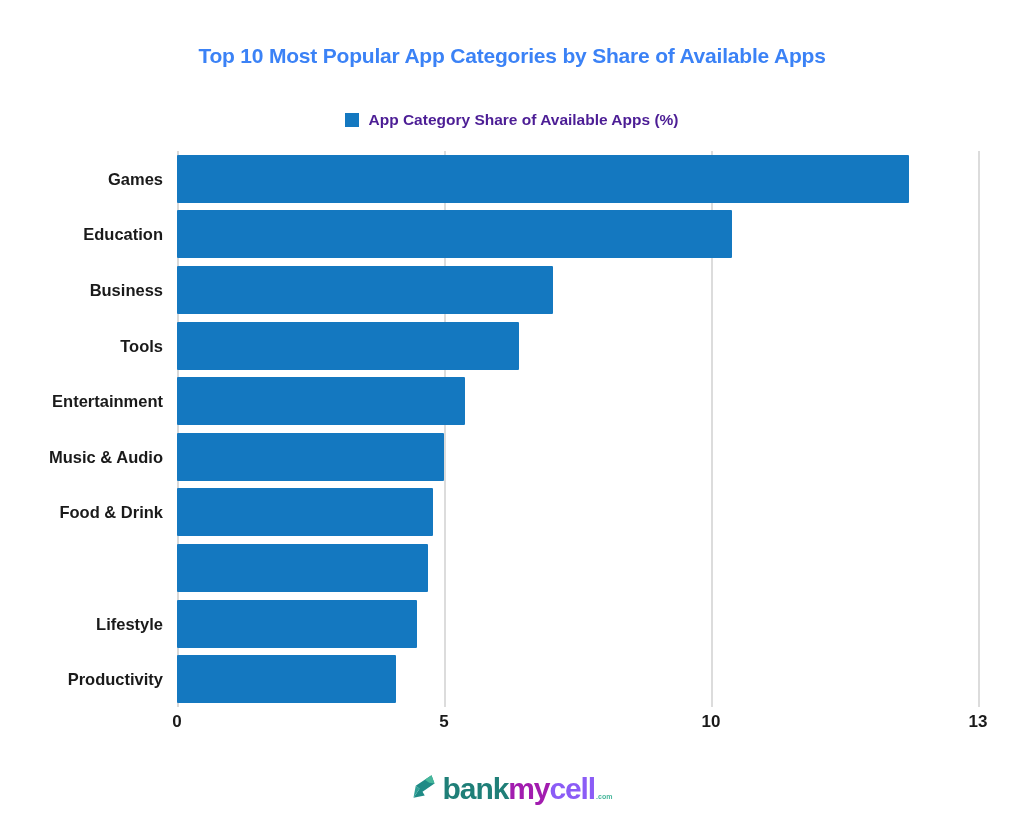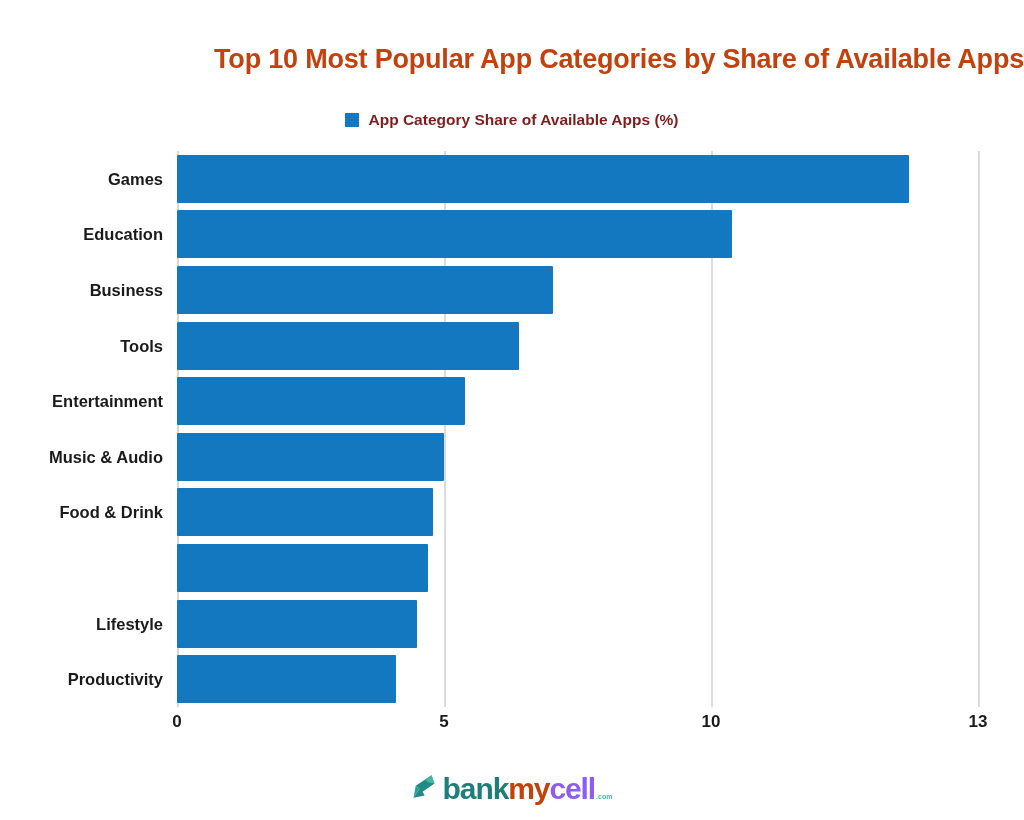--- a/index.html
+++ b/index.html
@@ -23,24 +23,24 @@
     height: 820px;
     box-sizing: border-box;
   }
 
   
   #chart-title {
     position: absolute;
     left: 0;
     top: 44px;
     width: 1024px;
-    text-align: right;
-    font-size: 27px;
-    font-weight: bold;
-    color: #c2410c;
+    text-align: center;
+    font-size: 21px;
+    font-weight: bold;
+    color: #3b82f6;
     letter-spacing: -0.2px;
     white-space: nowrap;
   }
 
   
   #legend {
     position: absolute;
     left: 0;
     top: 111px;
     width: 1024px;
@@ -56,21 +56,21 @@
   .legend-swatch {
     width: 14px;
     height: 14px;
     background: #1478c0;
     display: block;
     flex: 0 0 auto;
   }
   .legend-label {
     font-size: 15.5px;
     font-weight: bold;
-    color: #7f1d1d;
+    color: #4c1d95;
     white-space: nowrap;
   }
 
   
   #plot-area {
     position: absolute;
     left: 177px;
     top: 151px;
     width: 801px;
     height: 556px;
@@ -158,21 +158,21 @@
   }
   #logo-wordmark {
     font-size: 30px;
     font-weight: bold;
     letter-spacing: -1.1px;
     line-height: 1;
     position: relative;
     top: 1px;
   }
   .lw-bank { color: #1f7f78; }
-  .lw-my   { color: #c2410c; }
+  .lw-my   { color: #a21caf; }
   .lw-cell { color: #8b5cf6; }
   #logo-tld {
     font-size: 7px;
     font-weight: bold;
     color: #46b79b;
     align-self: flex-end;
     position: relative;
     top: -3px;
     left: -3px;
     letter-spacing: 0;

